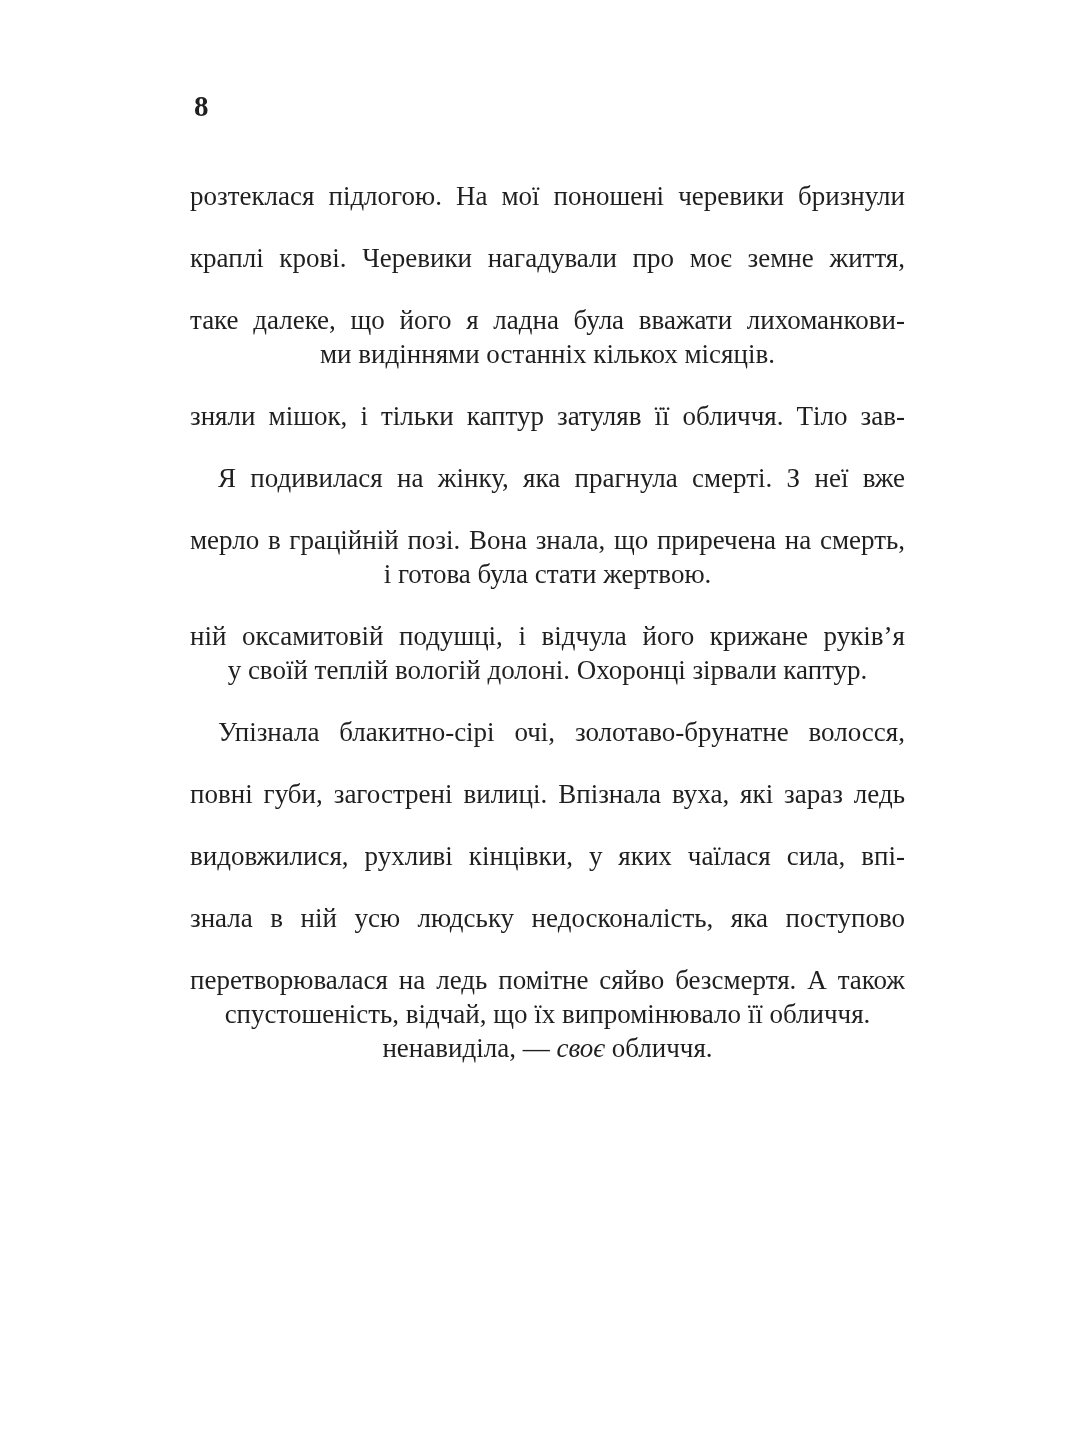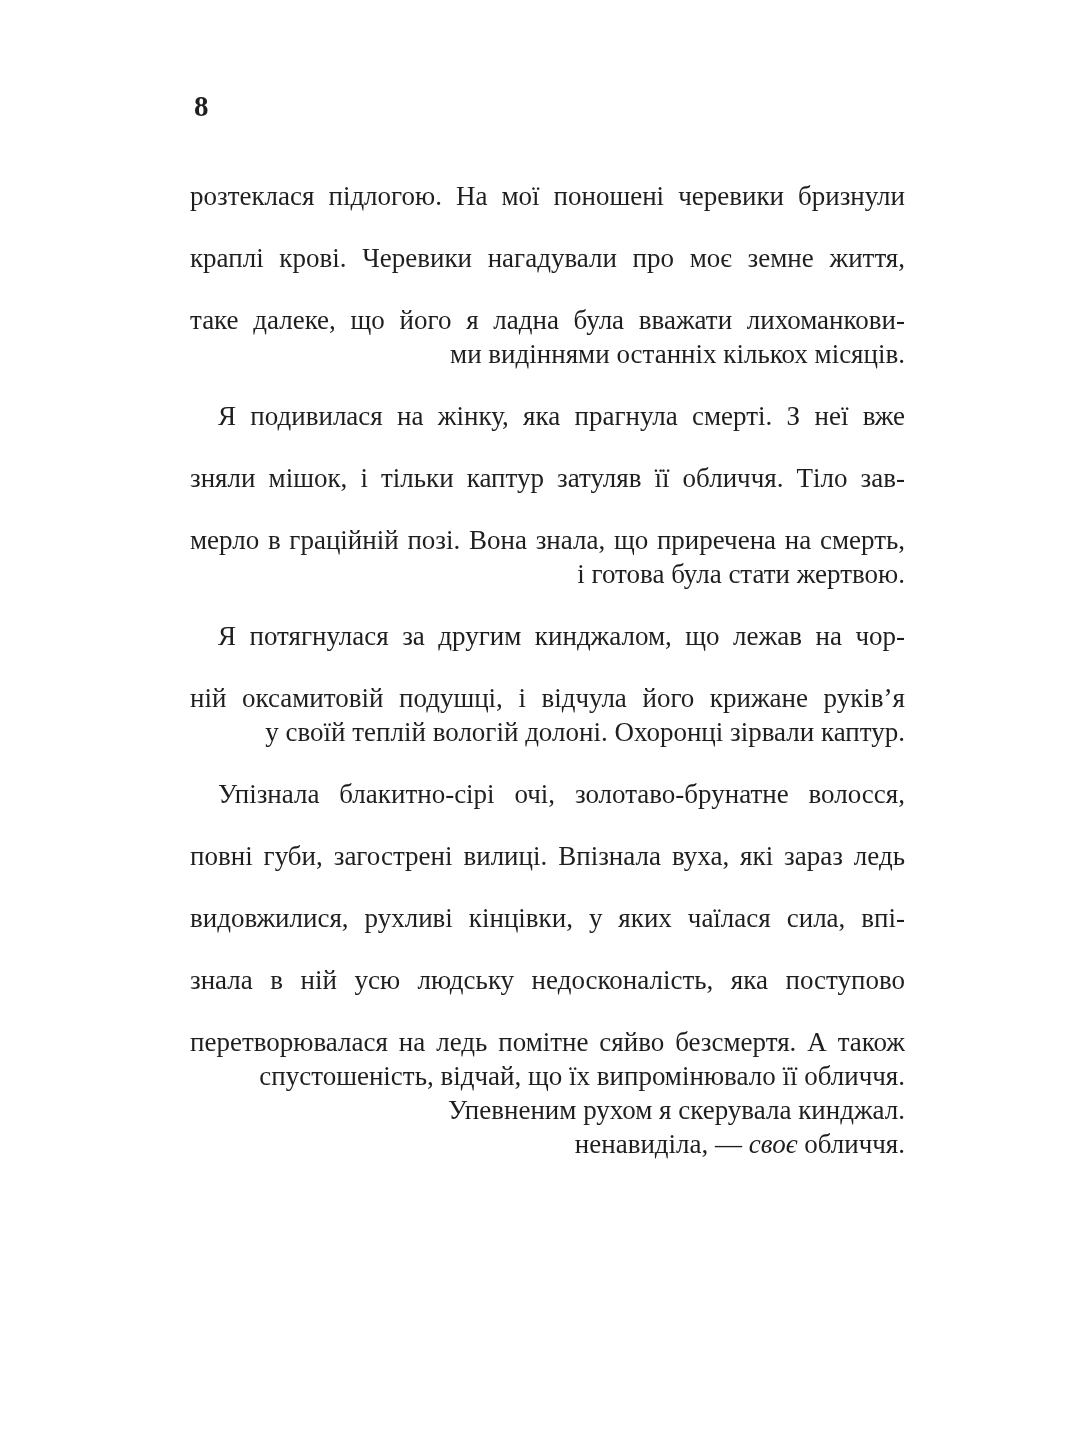--- a/index.html
+++ b/index.html
@@ -30,21 +30,21 @@
     left: 190px;
     top: 151px;
     width: 715px;
     font-size: 27px;
     line-height: 34px;
     letter-spacing: 0;
   }
   .paragraph { margin: 0; padding: 0; }
   .line {
     min-height: 34px;
-    text-align: right;
+    text-align: center;
     white-space: normal;
   }
   .line.j {
     text-align: justify;
     text-align-last: justify;
     margin-top: 28px;
   }
   .line.ind {
     text-indent: 28px;
   }
@@ -60,45 +60,41 @@
   <div class="text-block">
 
     <div class="paragraph">
       <div class="line j">розтеклася підлогою. На мої поношені черевики бризнули</div>
       <div class="line j">краплі крові. Черевики нагадували про моє земне життя,</div>
       <div class="line j">таке далеке, що його я ладна була вважати лихоманкови-</div>
       <div class="line">ми видіннями останніх кількох місяців.</div>
     </div>
 
     <div class="paragraph">
+      <div class="line j">зняли мішок, і тільки каптур затуляв її обличчя. Тіло зав-</div>
       <div class="line j ind">Я подивилася на жінку, яка прагнула смерті. З неї вже</div>
-      <div class="line j">зняли мішок, і тільки каптур затуляв її обличчя. Тіло зав-</div>
       <div class="line j">мерло в граційній позі. Вона знала, що приречена на смерть,</div>
       <div class="line">і готова була стати жертвою.</div>
     </div>
 
     <div class="paragraph">
-      <div class="line j ind">Я потягнулася за другим кинджалом, що лежав на чор-</div>
       <div class="line j">ній оксамитовій подушці, і відчула його крижане руків’я</div>
       <div class="line">у своїй теплій вологій долоні. Охоронці зірвали каптур.</div>
     </div>
 
 
     <div class="paragraph">
       <div class="line j ind">Упізнала блакитно-сірі очі, золотаво-брунатне волосся,</div>
       <div class="line j">повні губи, загострені вилиці. Впізнала вуха, які зараз ледь</div>
       <div class="line j">видовжилися, рухливі кінцівки, у яких чаїлася сила, впі-</div>
       <div class="line j">знала в ній усю людську недосконалість, яка поступово</div>
       <div class="line j">перетворювалася на ледь помітне сяйво безсмертя. А також</div>
       <div class="line">спустошеність, відчай, що їх випромінювало її обличчя.</div>
     </div>
 
-    <div class="paragraph">
-      <div class="line ind">Упевненим рухом я скерувала кинджал.</div>
-    </div>
 
     <div class="paragraph">
       <div class="line"><span>ненавиділа, — </span><em class="it">своє</em><span> обличчя.</span></div>
     </div>
 
 
   </div>
 </div>
 
 </body></html>

